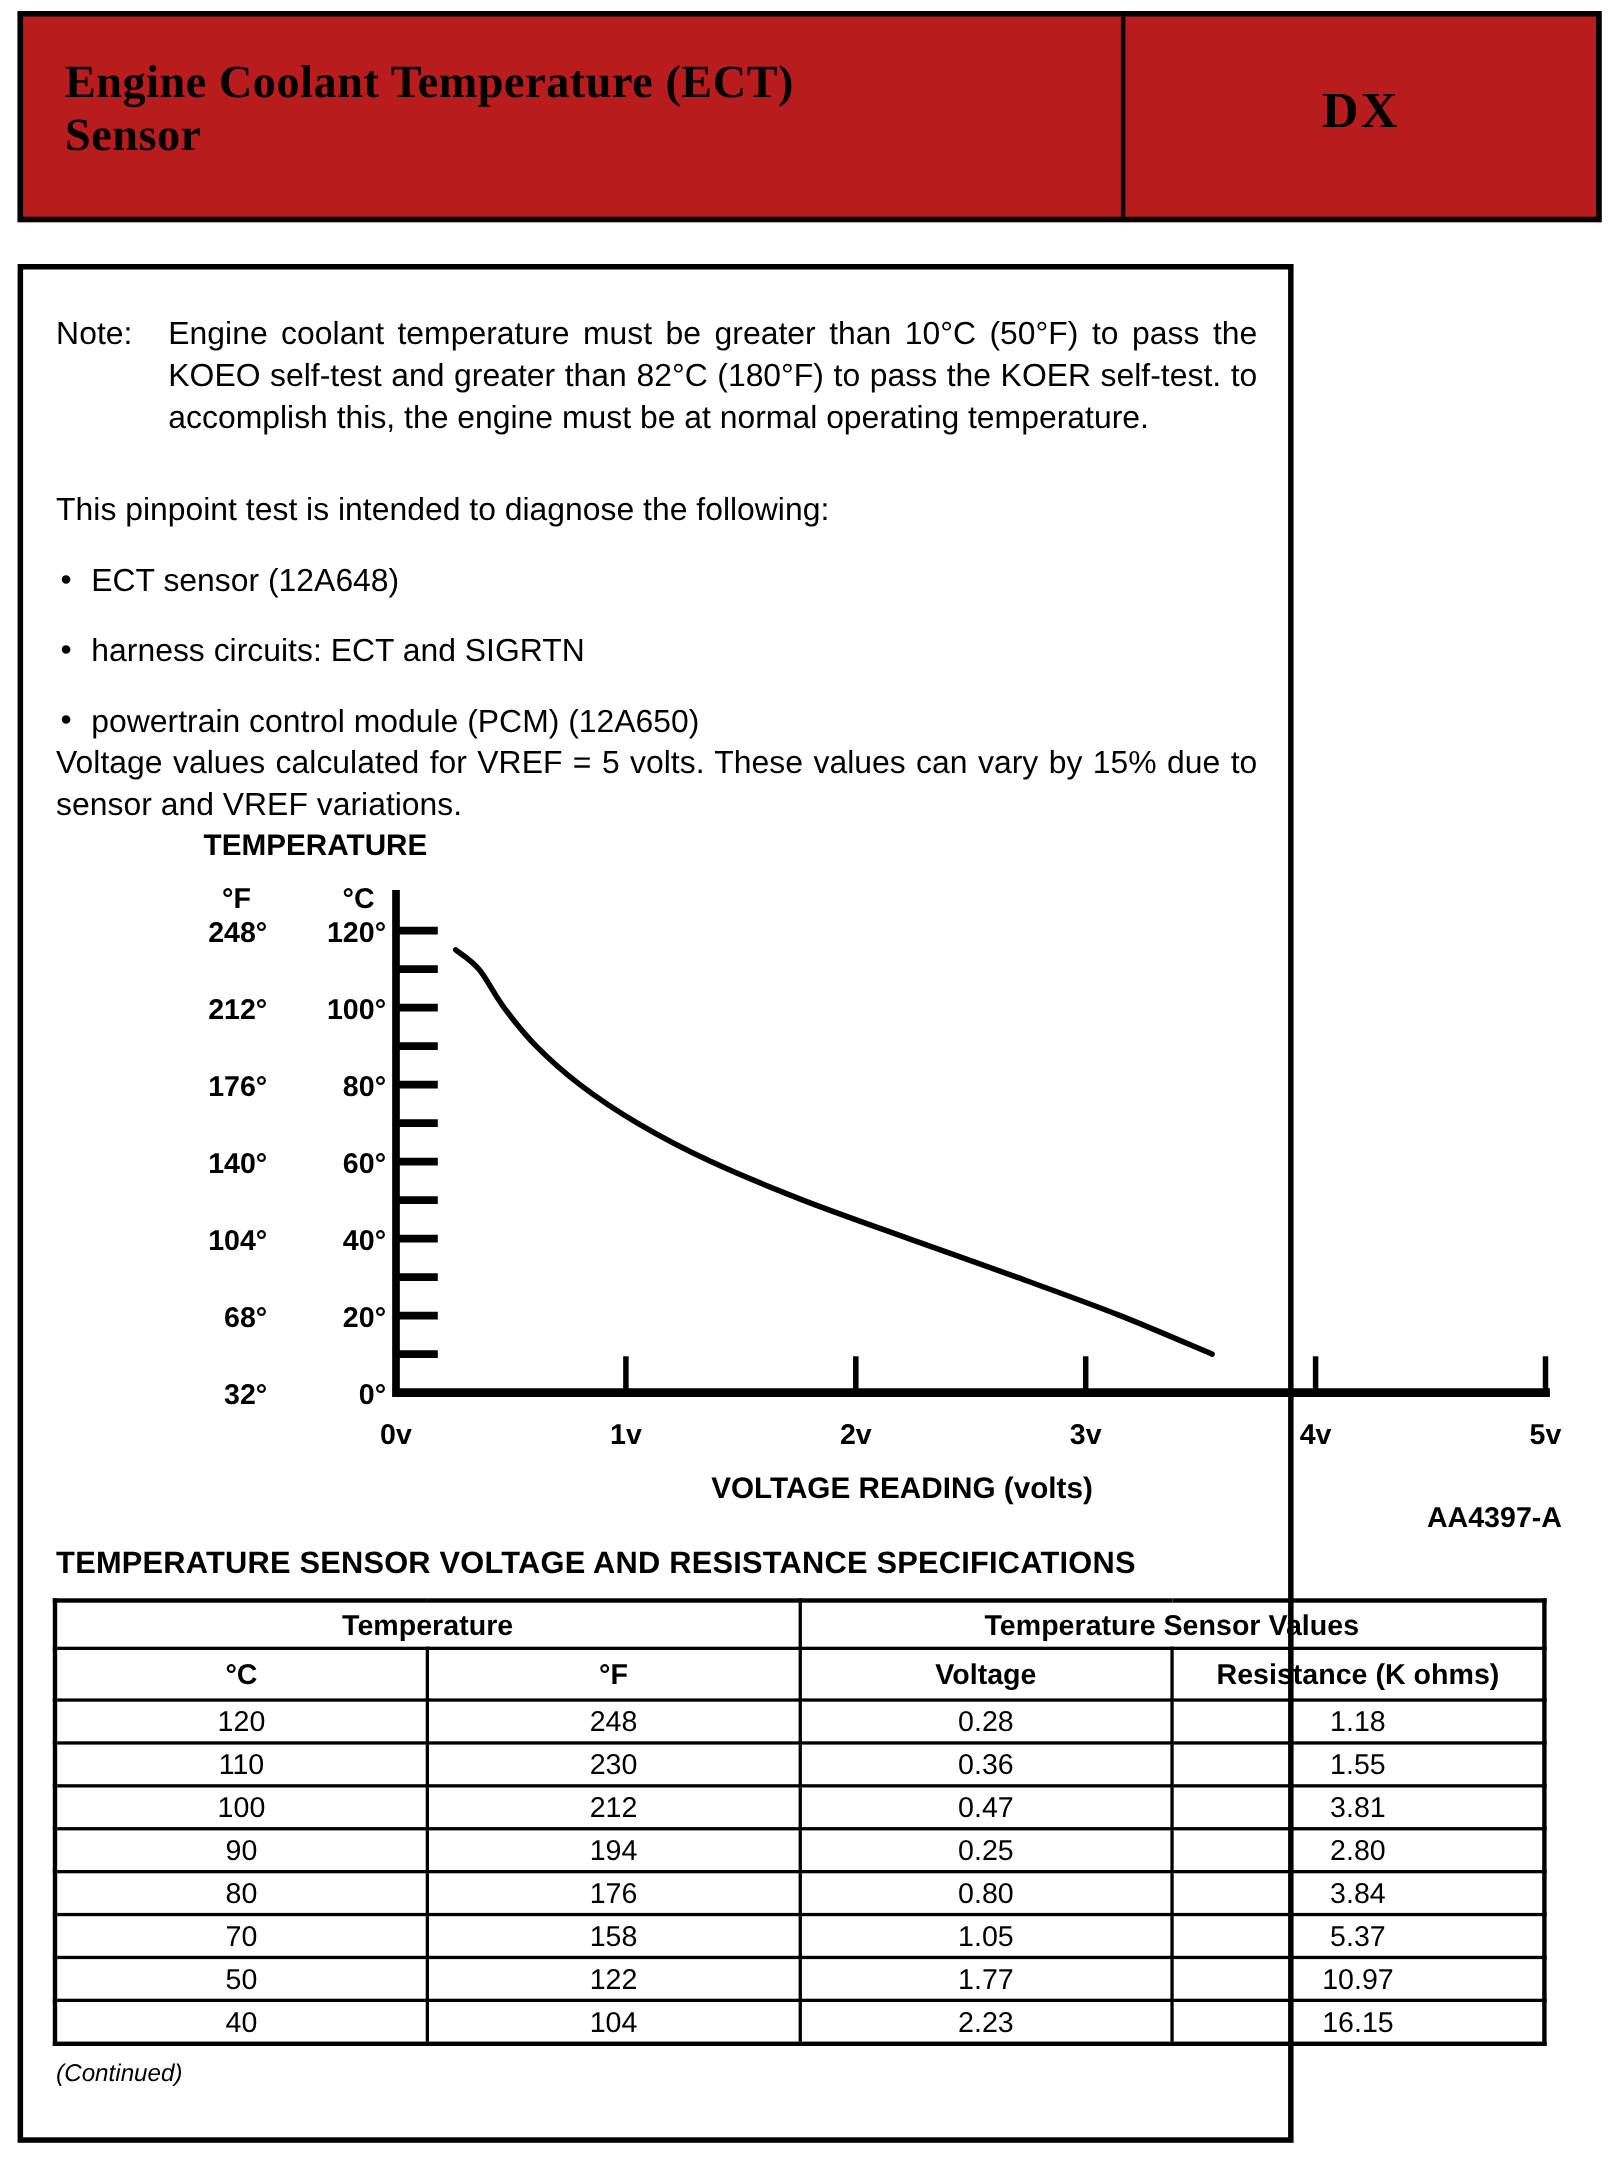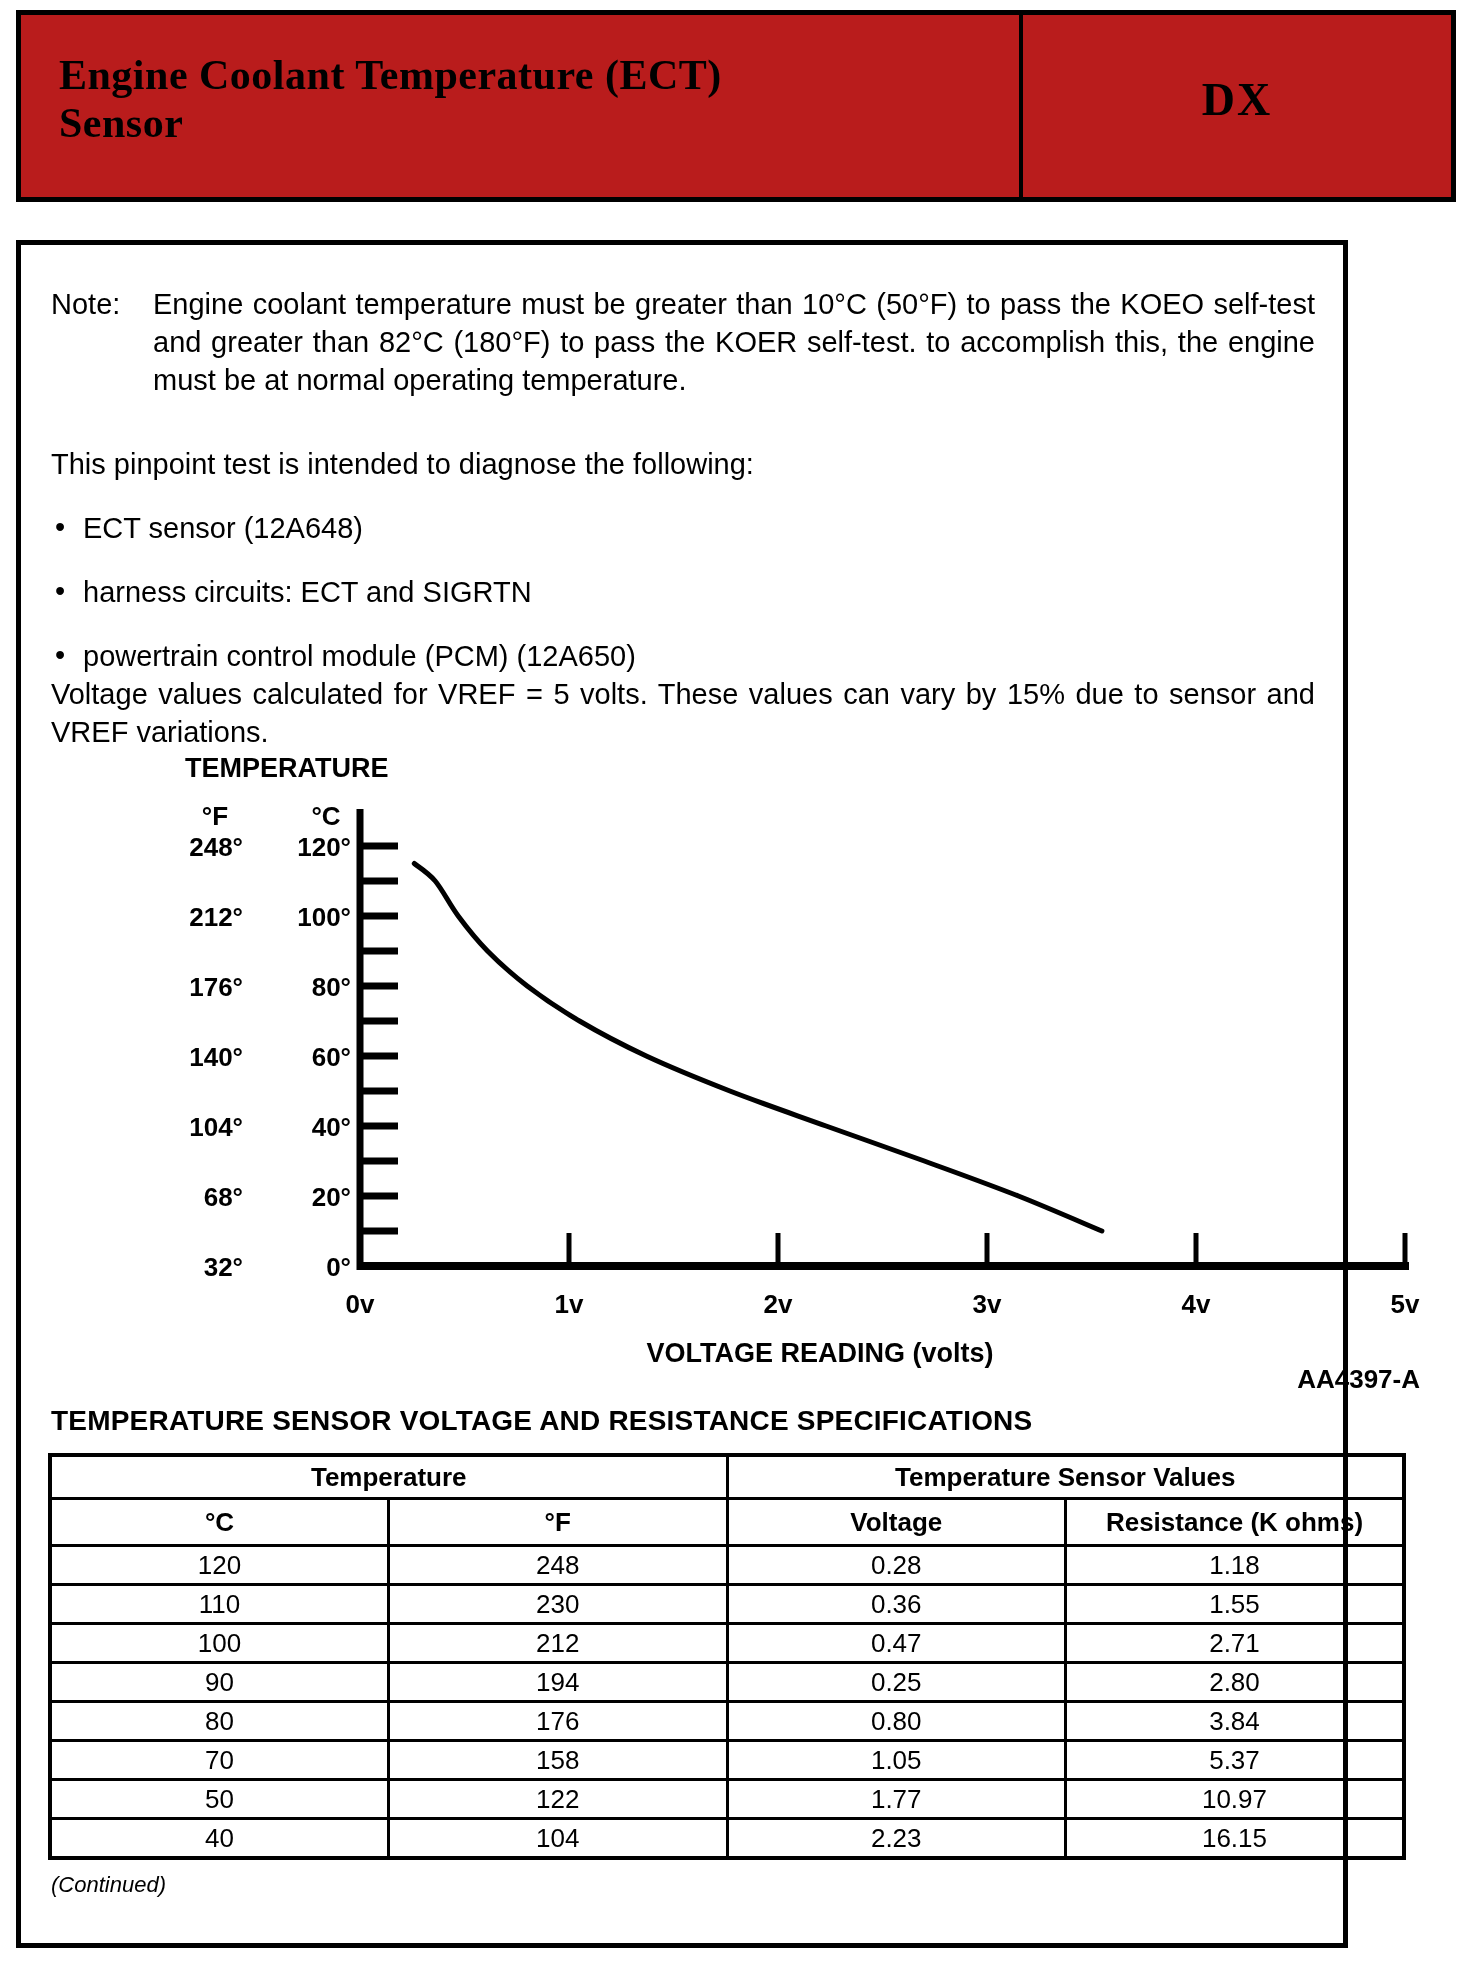--- a/index.html
+++ b/index.html
@@ -21,21 +21,21 @@
     margin:0; font-family:"Liberation Serif", serif; font-weight:bold;
     font-size:42px; line-height:48px; letter-spacing:0.5px;
   }
   .header-code-cell {
     flex:1; display:flex; align-items:center; justify-content:center;
     font-family:"Liberation Serif", serif; font-weight:bold; font-size:46px;
     letter-spacing:2px; padding-bottom:14px;
   }
   
   .content-box {
-    position:absolute; left:16px; top:240px; width:1332px; height:1708px;
+    position:absolute; left:16px; top:240px; width:1160px; height:1708px;
     border:5px solid #000; box-sizing:border-box; padding:40px 28px 0 30px;
     background:#fff;
   }
   .note-row { display:flex; }
   .note-label { width:102px; flex-shrink:0; font-size:29px; line-height:38px; }
   .note-text { flex:1; margin:0; font-size:29px; line-height:38px; text-align:justify; }
   .para { font-size:29px; line-height:38px; margin:0; text-align:justify; }
   .intro { margin-top:46px; }
   .vref { }
   ul.bullets { list-style:none; margin:12px 0 0 0; padding:0; }
@@ -166,21 +166,21 @@
         <tr>
           <td>110</td>
           <td>230</td>
           <td>0.36</td>
           <td>1.55</td>
         </tr>
         <tr>
           <td>100</td>
           <td>212</td>
           <td>0.47</td>
-          <td>2.71</td>
+          <td>3.81</td>
         </tr>
         <tr>
           <td>90</td>
           <td>194</td>
           <td>0.25</td>
           <td>2.80</td>
         </tr>
         <tr>
           <td>80</td>
           <td>176</td>

